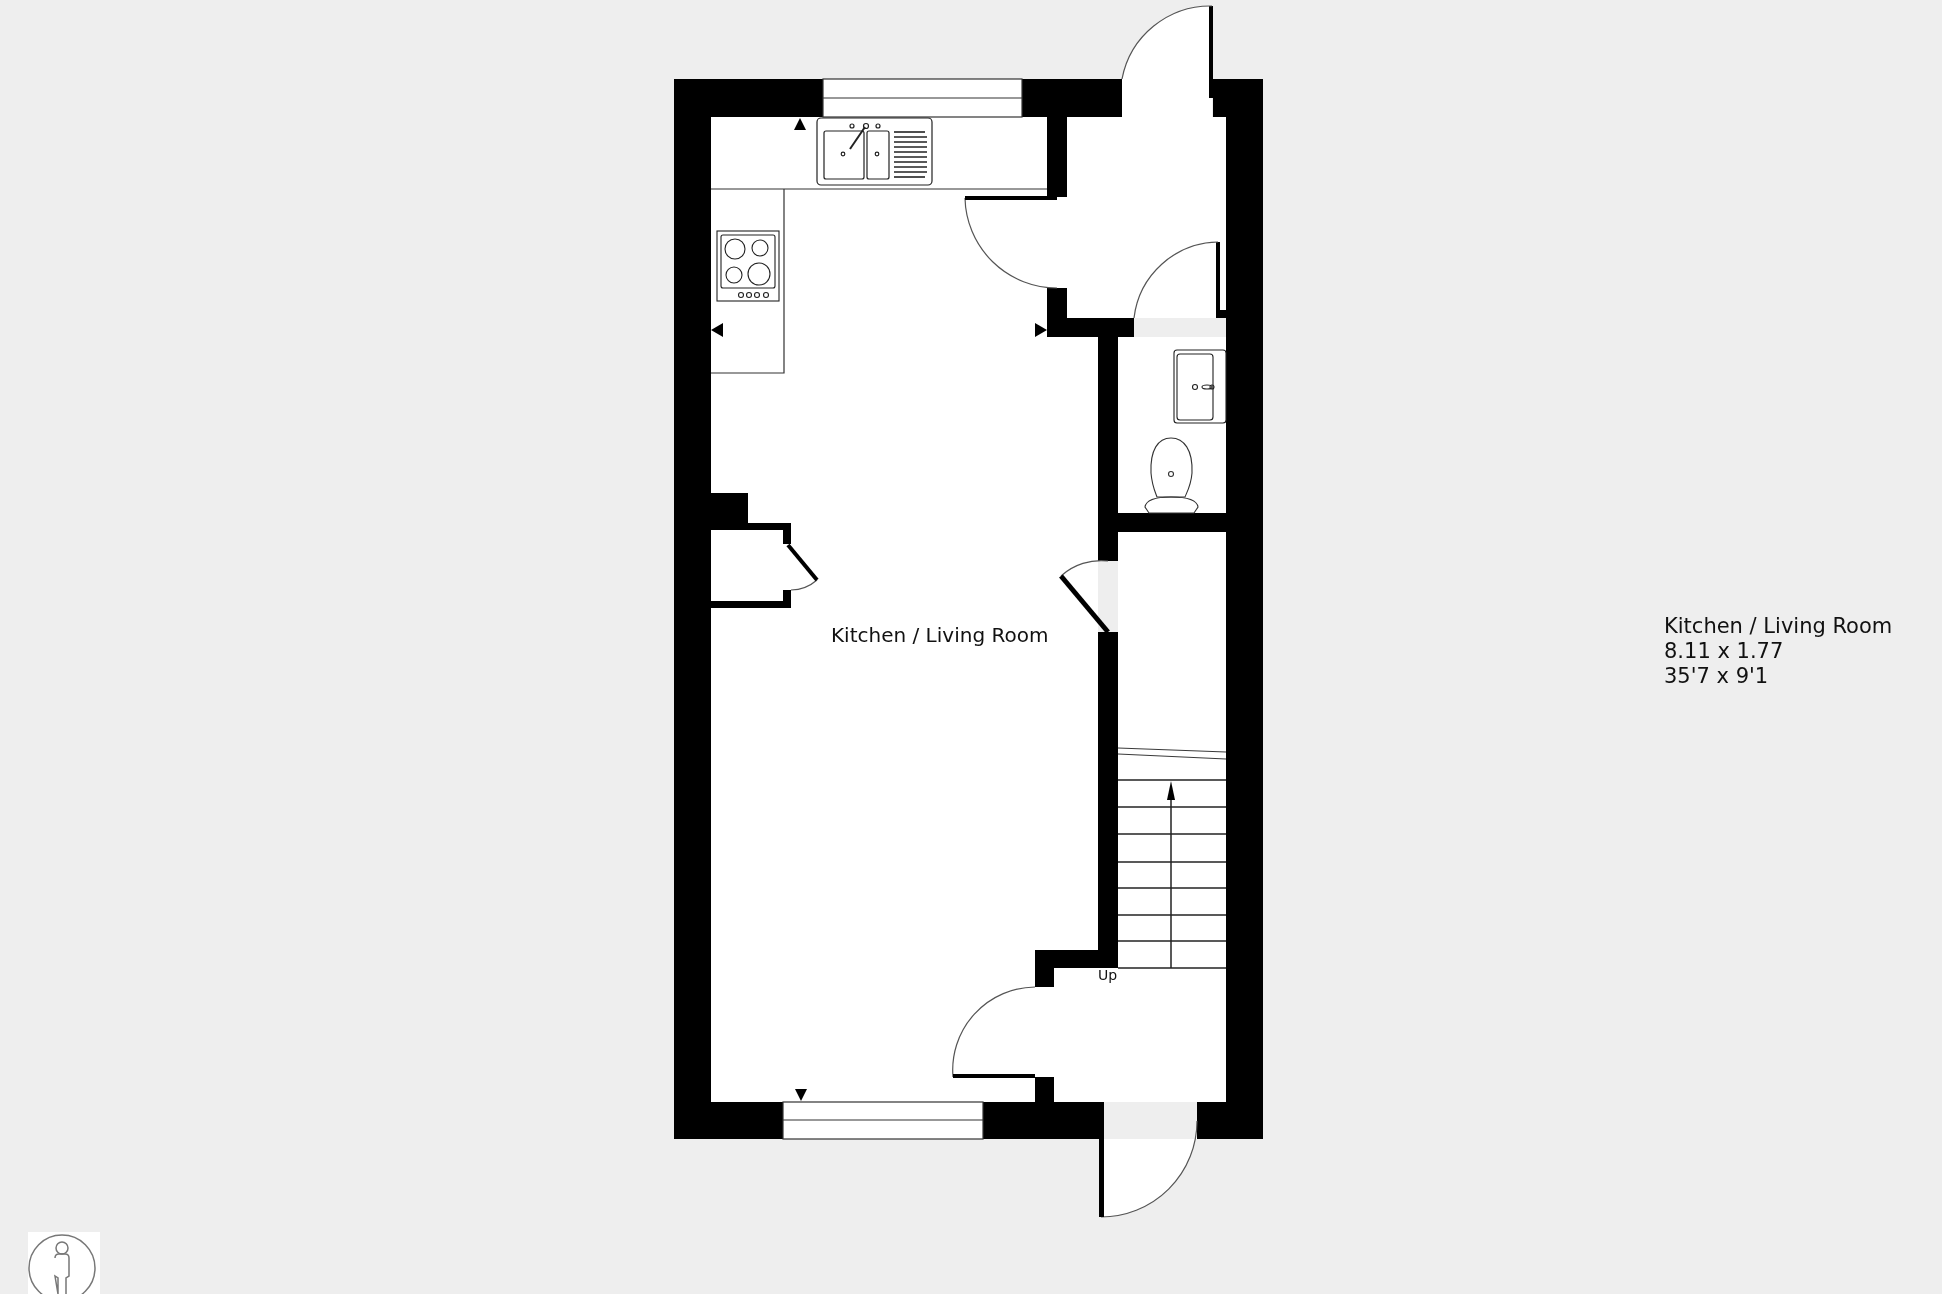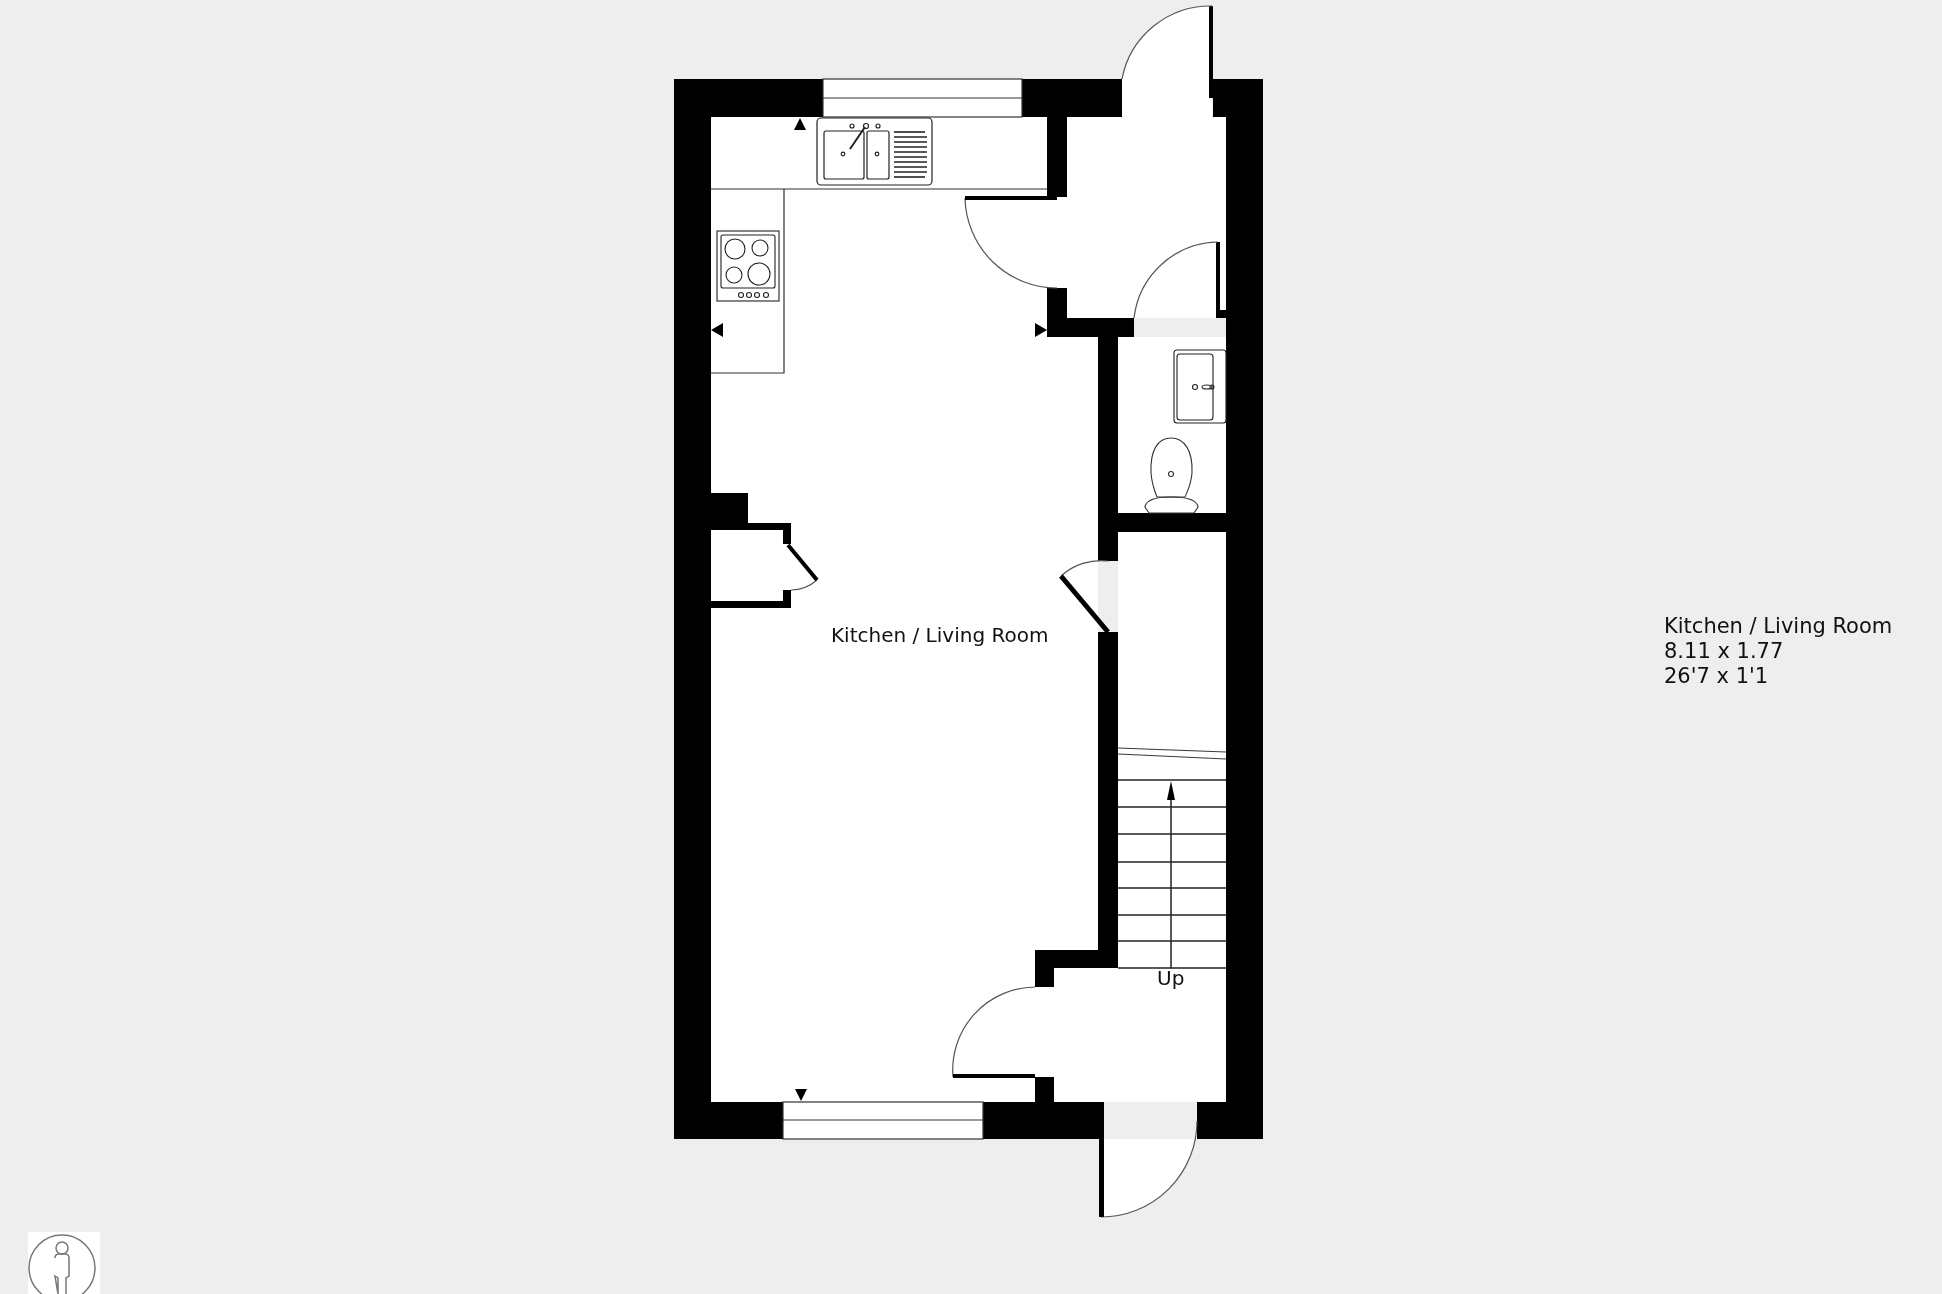--- a/index.html
+++ b/index.html
@@ -1,21 +1,21 @@
 <!DOCTYPE html>
 <html><head>
 <meta charset="utf-8">
 <style>
   html, body { margin:0; padding:0; }
   body { width:1942px; height:1294px; background:#eeeeee; position:relative; overflow:hidden;
          font-family:"DejaVu Sans", sans-serif; }
   #plan { position:absolute; left:0; top:0; }
   .room-label { position:absolute; font-size:20px; color:#111; white-space:nowrap; line-height:1; }
   #center-label { left:831px; top:625px; }
-  #up-label { left:1157px; top:968px; font-size:20px; }
+  #up-label { left:1098px; top:968px; font-size:14px; }
   #legend { position:absolute; left:1664px; top:614px; font-size:21px; color:#111; line-height:25px; }
   #legend div { white-space:nowrap; }
   #person-btn { position:absolute; left:28px; top:1232px; width:72px; height:62px; background:#fff; cursor:pointer; }
 </style>
 </head>
 <body>
 
 <svg id="plan" width="1942" height="1294" viewBox="0 0 1942 1294" xmlns="http://www.w3.org/2000/svg">
 
   <g fill="#ffffff">
@@ -171,21 +171,21 @@
   </g>
   <polygon points="1171,781 1167,800 1175,800" fill="#000"></polygon>
 </svg>
 
 <div id="center-label" class="room-label">Kitchen / Living Room</div>
 <div id="up-label" class="room-label">Up</div>
 
 <div id="legend">
   <div>Kitchen / Living Room</div>
   <div>8.11 x 1.77</div>
-  <div>26'7 x 1'1</div>
+  <div>35'7 x 9'1</div>
 </div>
 
 <div id="person-btn">
   <svg width="72" height="62" viewBox="0 0 72 62">
     <circle cx="34" cy="36" r="33" fill="none" stroke="#777" stroke-width="1.5"></circle>
     <circle cx="34" cy="16" r="6" fill="none" stroke="#777" stroke-width="1.5"></circle>
     <path d="M27,26 Q27,22 31,22 L37,22 Q41,22 41,26 L41,44 L38,46 L38,62 M30,62 L30,46 L27,44 Z" fill="none" stroke="#777" stroke-width="1.5"></path>
   </svg>
 </div>
 

